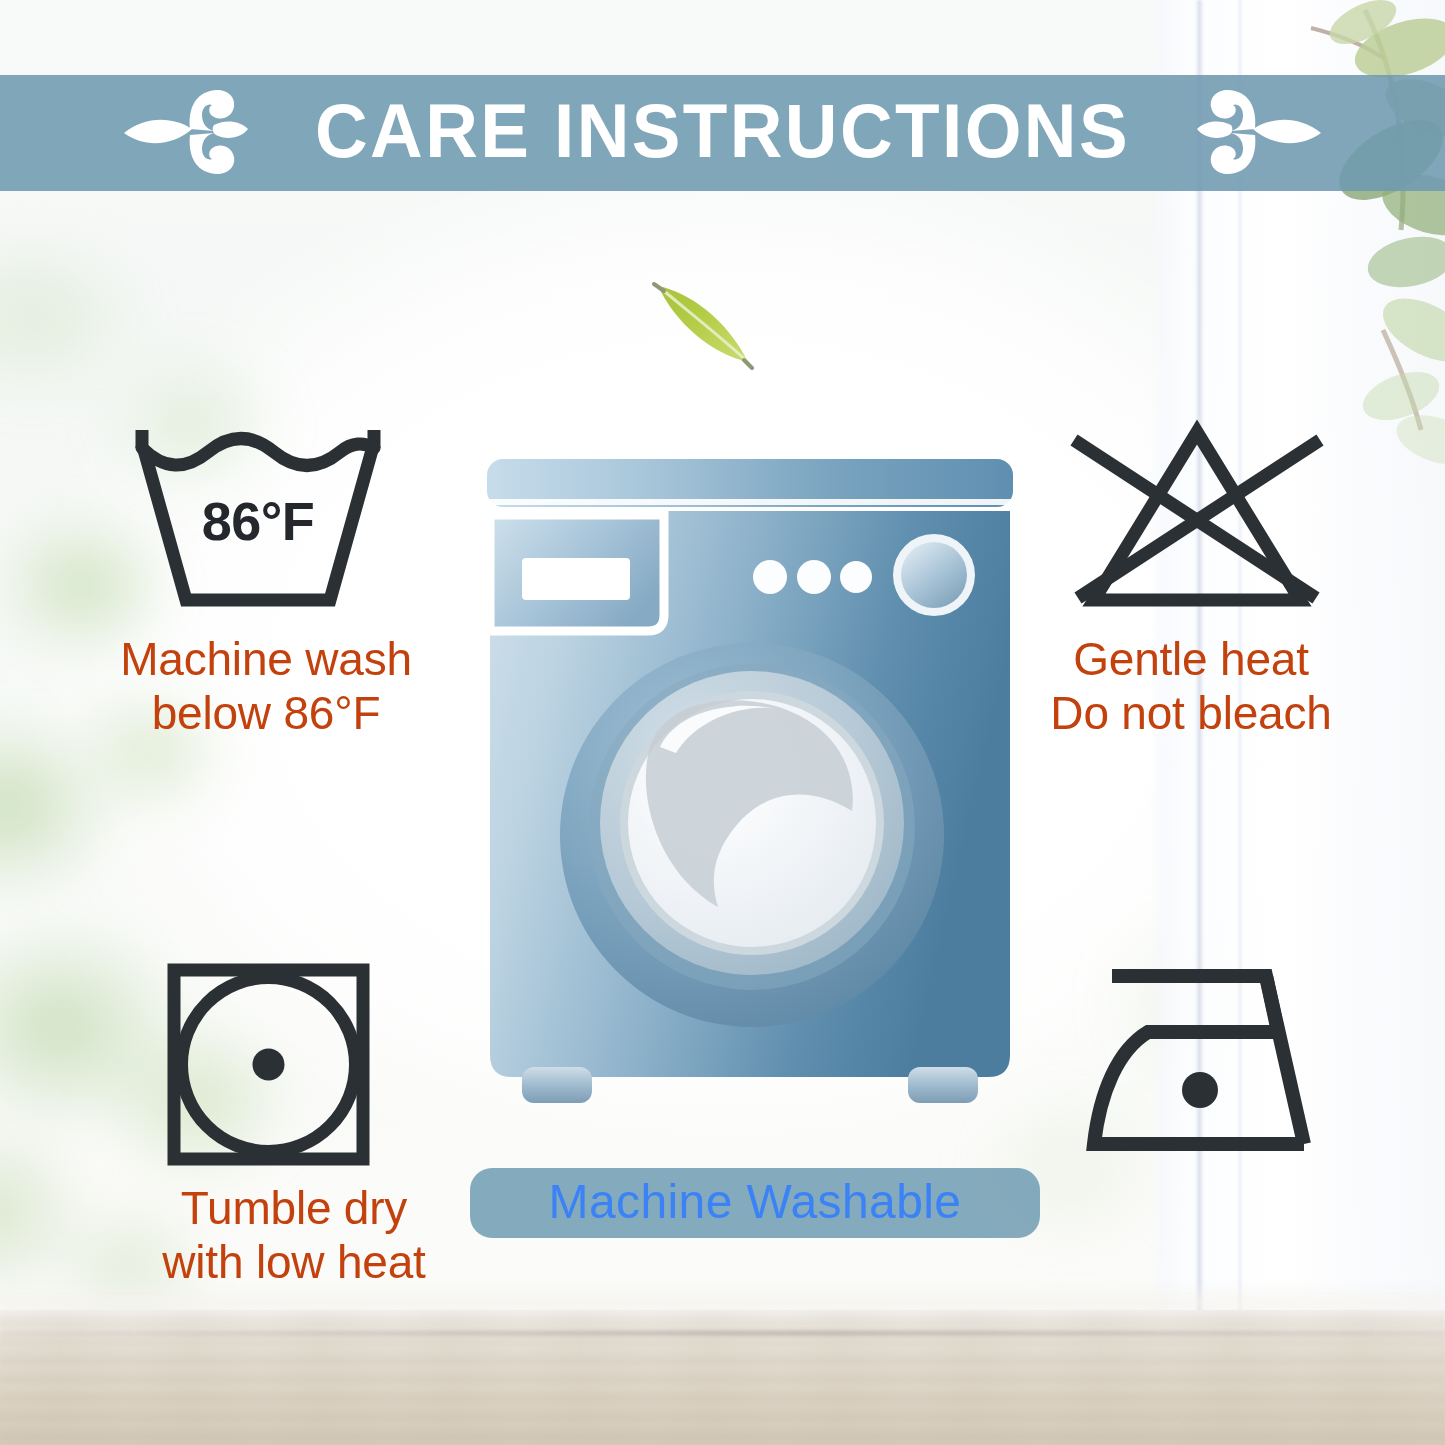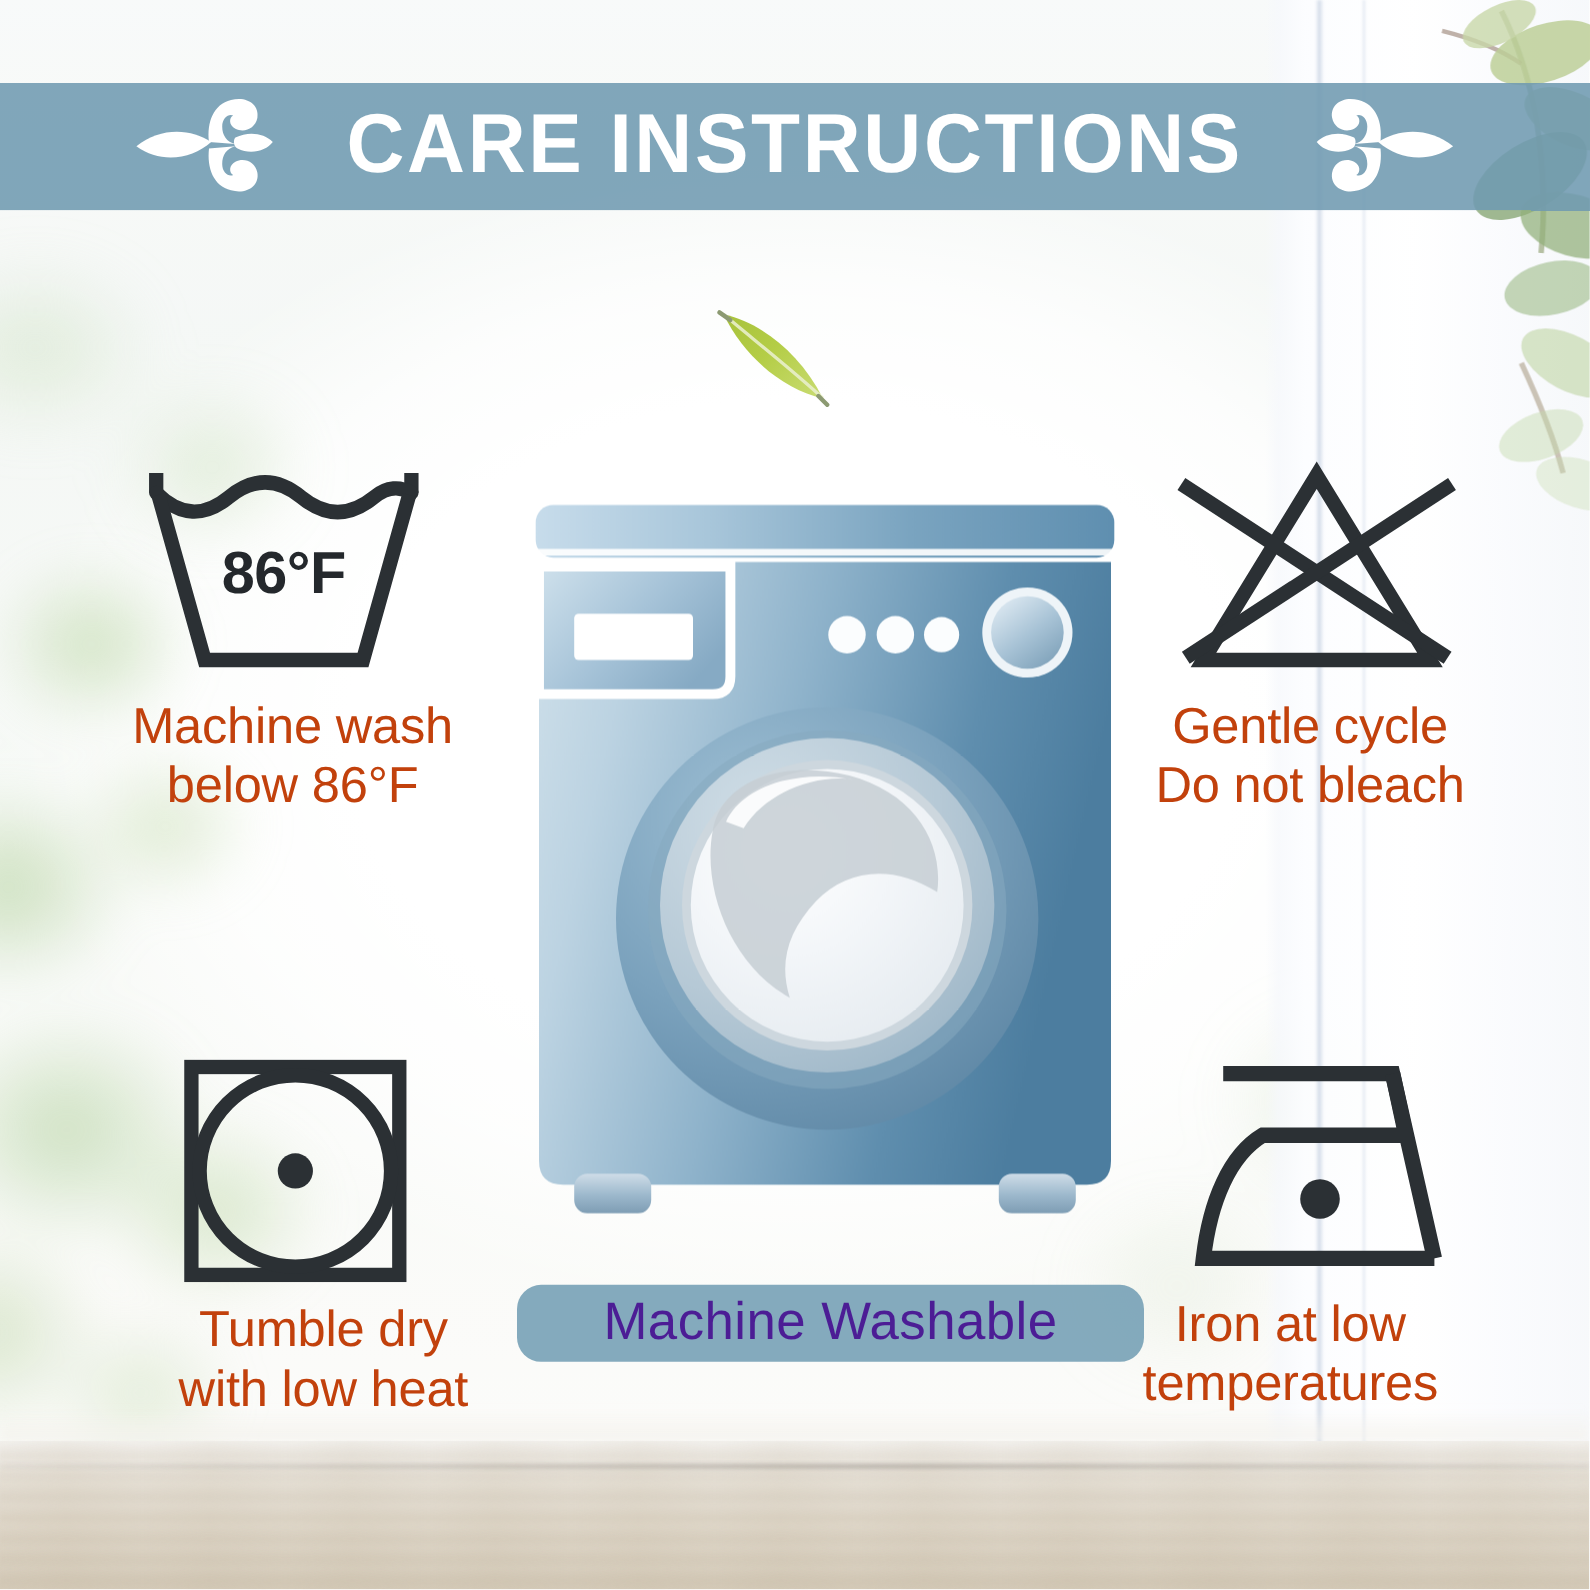--- a/index.html
+++ b/index.html
@@ -236,21 +236,21 @@
     left: 470px; top: 1168px;
     width: 570px; height: 70px;
     background: rgba(115,158,180,0.88);
     border-radius: 22px;
     display: flex;
     align-items: center;
     justify-content: center;
     z-index: 6;
   }
   .badge-text {
-    color: #4c1d95;
+    color: #3b82f6;
     font-size: 48px;
     font-weight: 400;
     letter-spacing: 0.4px;
     font-family: "Liberation Sans", sans-serif;
     line-height: 1;
     padding-bottom: 3px;
   }
 </style>
 </head>
 <body>
@@ -367,21 +367,21 @@
       <svg width="290" height="200" viewBox="0 0 290 200">
         <g stroke="#2b3034" stroke-width="13" fill="none" stroke-linecap="butt">
 
           <path d="M145 14 L248 182 L42 182 Z" stroke-linejoin="miter"></path>
 
           <path d="M22 22 L264 180"></path>
           <path d="M268 22 L26 180"></path>
         </g>
       </svg>
     </div>
-    <div class="care-label">Gentle cycle
+    <div class="care-label">Gentle heat
 Do not bleach</div>
   </div>
 
   <div class="care-item" id="care-dry">
     <div class="care-icon" style="height:205px;">
       <svg width="205" height="205" viewBox="0 0 205 205">
         <g stroke="#2b3034" stroke-width="13" fill="none">
           <rect x="8" y="8" width="189" height="189" stroke-linejoin="miter"></rect>
           <circle cx="102.5" cy="102.5" r="87"></circle>
         </g>
@@ -397,22 +397,20 @@
       <svg width="250" height="200" viewBox="0 0 250 200">
         <g stroke="#2b3034" stroke-width="14" fill="none" stroke-linejoin="miter" stroke-linecap="butt">
 
           <path d="M40 14 L194 14 L232 182"></path>
 
           <path d="M194 14 L206 70 L76 70 C46 88, 28 130, 22 182 L232 182"></path>
         </g>
         <circle cx="128" cy="128" r="18" fill="#2b3034"></circle>
       </svg>
     </div>
-    <div class="care-label">Iron at low
-temperatures</div>
   </div>
 
   <div class="washer">
     <svg width="540" height="665" viewBox="0 0 540 665">
       <defs>
         <linearGradient id="bodyG" x1="0" y1="0" x2="1" y2="0.25">
           <stop offset="0%" stop-color="#cfe0ea"></stop>
           <stop offset="18%" stop-color="#bcd3e2"></stop>
           <stop offset="48%" stop-color="#8fb3cb"></stop>
           <stop offset="78%" stop-color="#5f8eae"></stop>

